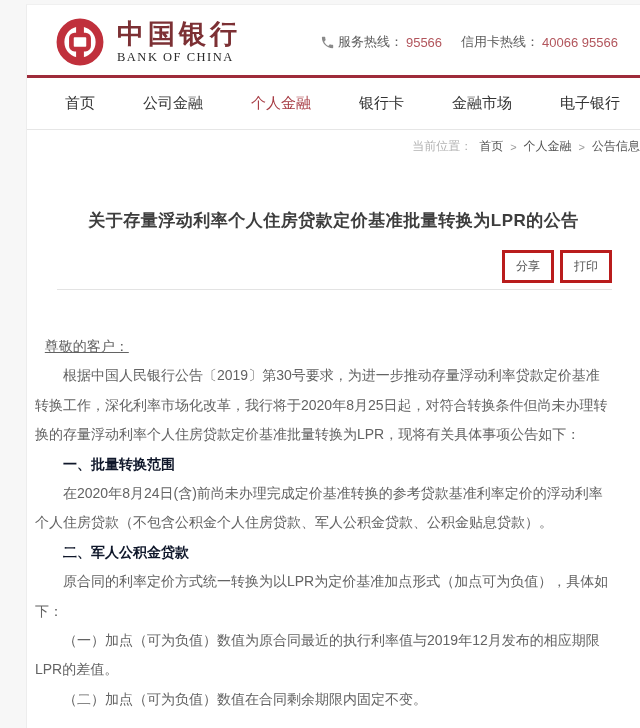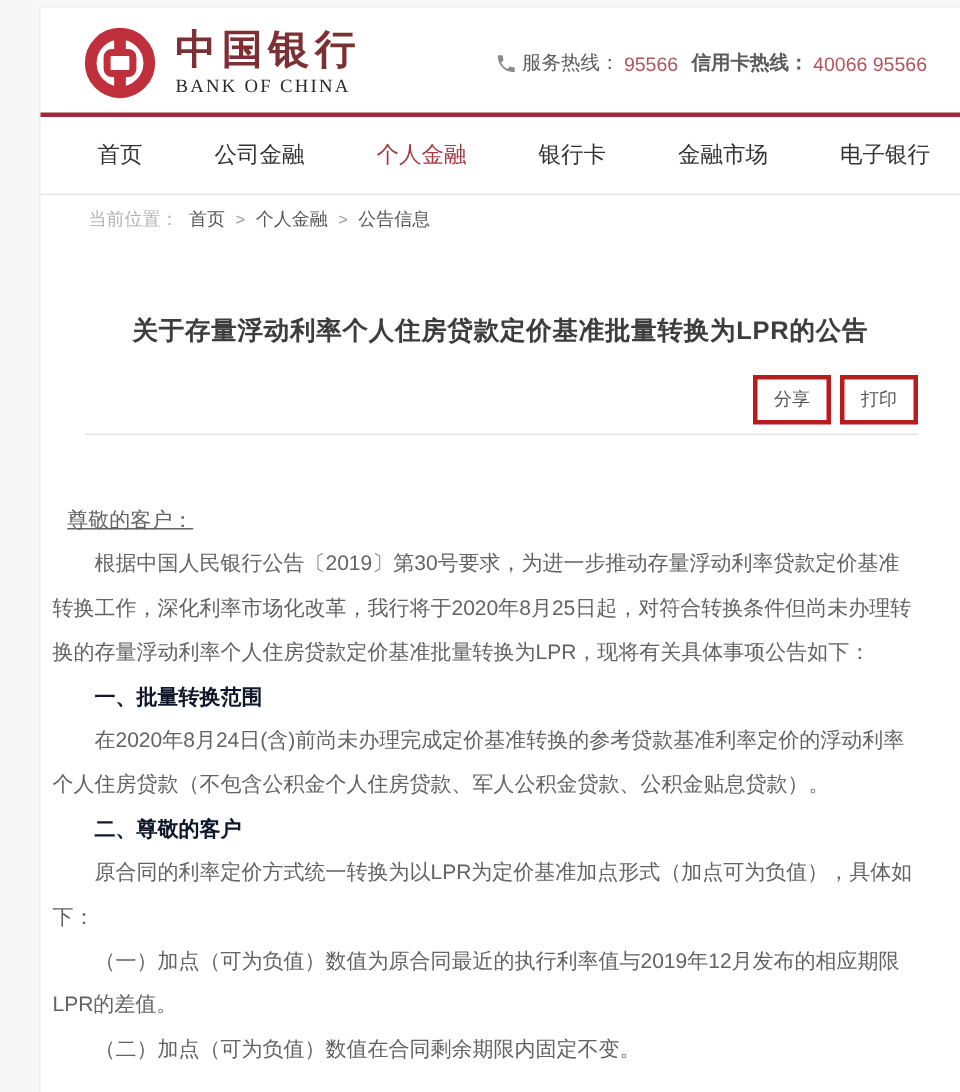--- a/index.html
+++ b/index.html
@@ -57,21 +57,21 @@
   .hotlines{
     display:flex;
     align-items:center;
     gap:3px;
     font-size:13px;
     color:#5c5c5c;
     white-space:nowrap;
     padding-right:10px;
   }
   .hotlines .num{color:var(--hotline-red);}
-  .hotlines .group{margin-left:6px;font-weight:bold;}
+  .hotlines .group{margin-left:16px;}
   .phone-svg{width:15px;height:15px;fill:#8a8a8a;display:block;}
   .red-rule{height:3px;background:var(--line-red);}
   
   .nav{
     display:flex;
     align-items:center;
     gap:48px;
     padding:0 10px 0 38px;
     height:52px;
     border-bottom:1px solid #e6e6e6;
@@ -84,20 +84,21 @@
   }
   .nav-item.active{color:var(--nav-active);}
   
   .breadcrumb{
     padding:8px 0 8px 32px;
     font-size:12px;
     color:#555555;
     display:flex;
     align-items:center;
     gap:7px;
+    justify-content:flex-end;
   }
   .breadcrumb .prefix{color:#b3b3b3;}
   .breadcrumb .sep{color:#9a9a9a;font-size:11px;}
   .breadcrumb .crumb{cursor:pointer;}
   
   .article-head{padding:0 28px;}
   .article-title{
     margin-top:46px;
     text-align:center;
     font-size:17px;
@@ -204,19 +205,19 @@
       <button class="action-btn">打印</button>
     </div>
   </div>
   <hr class="head-rule">
 
   <div class="article-body">
       <p class="salutation">尊敬的客户：</p>
       <p class="body">根据中国人民银行公告〔2019〕第30号要求，为进一步推动存量浮动利率贷款定价基准转换工作，深化利率市场化改革，我行将于2020年8月25日起，对符合转换条件但尚未办理转换的存量浮动利率个人住房贷款定价基准批量转换为LPR，现将有关具体事项公告如下：</p>
       <p class="heading">一、批量转换范围</p>
       <p class="body">在2020年8月24日(含)前尚未办理完成定价基准转换的参考贷款基准利率定价的浮动利率个人住房贷款（不包含公积金个人住房贷款、军人公积金贷款、公积金贴息贷款）。</p>
-      <p class="heading">二、尊敬的客户</p>
+      <p class="heading">二、军人公积金贷款</p>
       <p class="body">原合同的利率定价方式统一转换为以LPR为定价基准加点形式（加点可为负值），具体如下：</p>
       <p class="body">（一）加点（可为负值）数值为原合同最近的执行利率值与2019年12月发布的相应期限LPR的差值。</p>
       <p class="body">（二）加点（可为负值）数值在合同剩余期限内固定不变。</p>
     </div>
 
 </div>
 
 </body></html>

